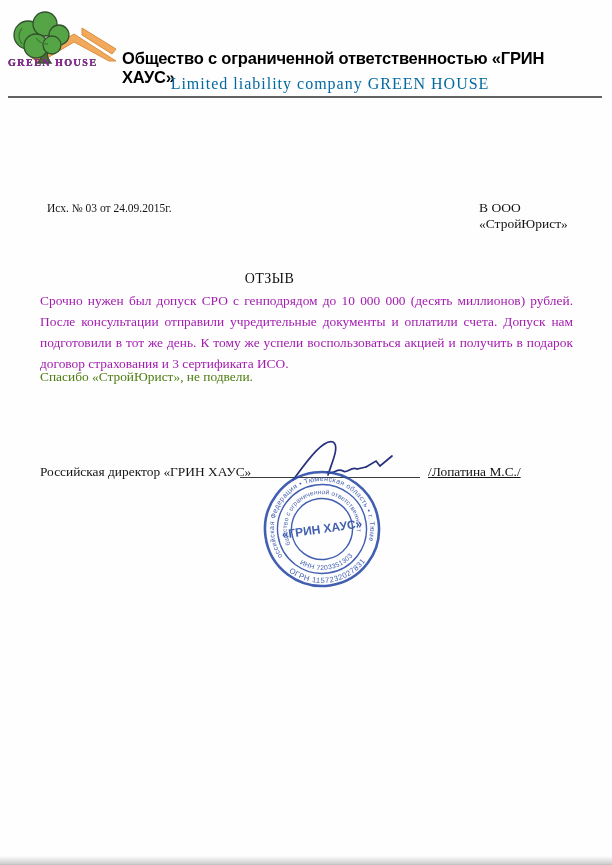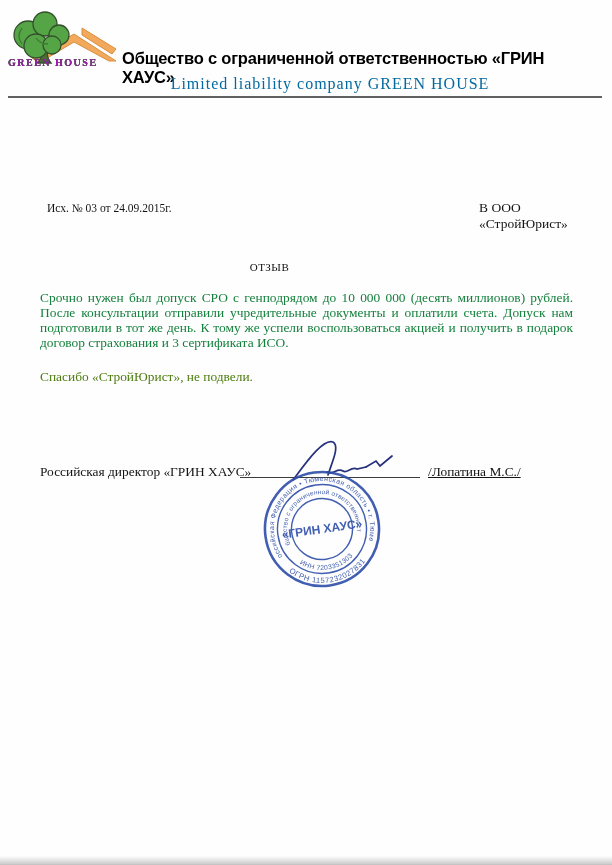--- a/index.html
+++ b/index.html
@@ -29,22 +29,22 @@
     font-family:"Liberation Serif",serif;font-weight:bold;font-size:10px;
     letter-spacing:1.5px;color:#a21caf;
     text-shadow:0 0 0.6px #1c5a1c, 0 0 0.6px #1c5a1c;
   }
 
   
   .ref{left:47px;top:202px;font-weight:normal;font-size:11.5px;color:#141414;}
   .addressee{left:447px;top:200px;font-size:13.5px;color:#141414;margin-left:32px;}
 
   
-  .review-title{left:0;top:261px;width:539px;text-align:center;font-size:11px;letter-spacing:0.5px;color:#101010;}
-  .body-p1{left:40px;top:290px;width:533px;font-size:13.4px;line-height:15px;text-align:justify;color:#15803d;}
+  .review-title{left:0;top:271px;width:539px;text-align:center;font-size:14px;letter-spacing:0.5px;color:#101010;}
+  .body-p1{left:40px;top:290px;width:533px;font-size:13.4px;line-height:21px;text-align:justify;color:#a21caf;}
   .body-p2{left:40px;top:369px;width:533px;font-size:13.4px;color:#4d7c0f;}
 
   
   .sig-label{left:40px;top:464px;font-size:13.4px;color:#141414;}
   .sig-rule{left:240px;top:477px;width:180px;height:1px;background:#3c3c3c;}
   .sig-name{left:428px;top:464px;font-size:13.4px;color:#141414;text-decoration:underline;}
 
   
   .stamp{left:242px;top:449px;width:160px;height:160px;opacity:0.9;}
   .autograph{left:283px;top:434px;width:120px;height:50px;}

